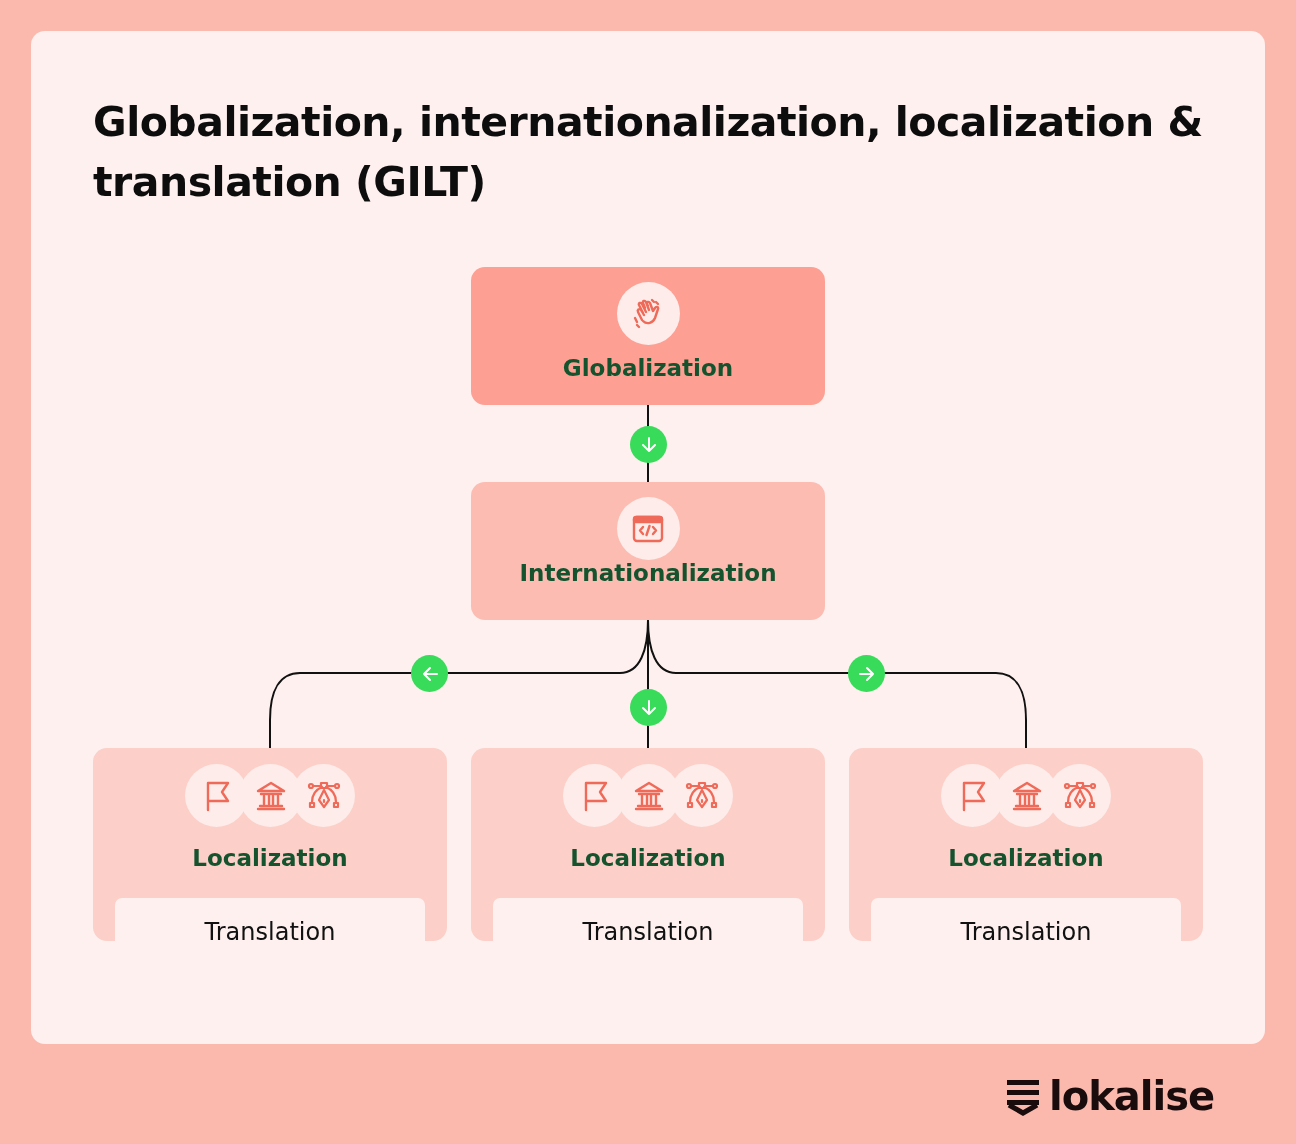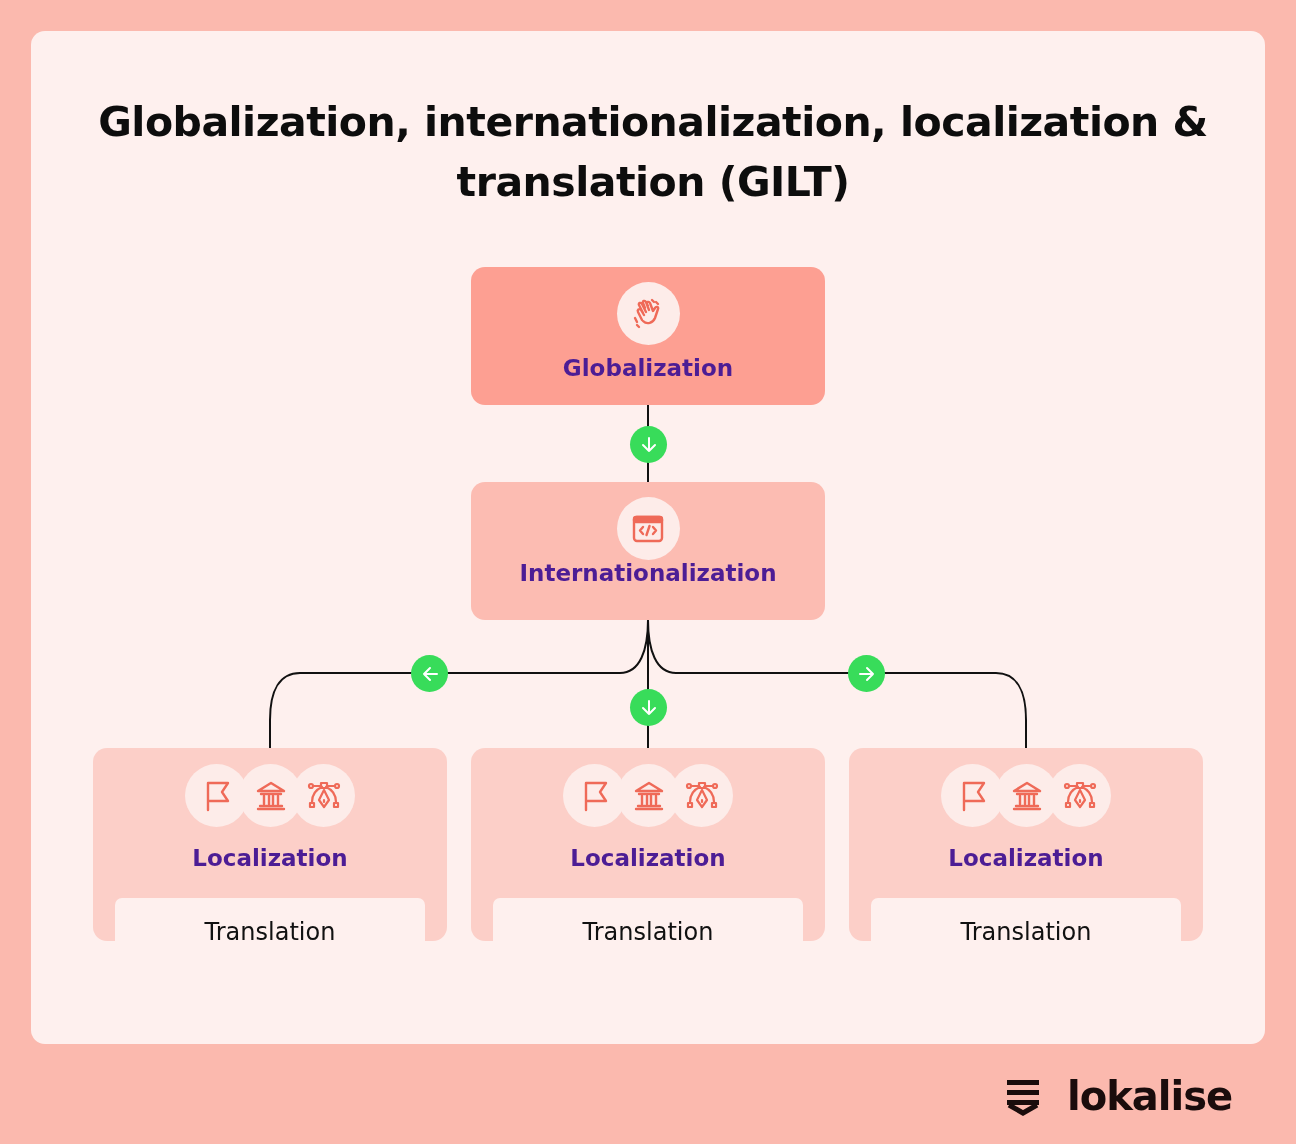--- a/index.html
+++ b/index.html
@@ -1,30 +1,30 @@
 <!DOCTYPE html>
 <html><head>
 <meta charset="utf-8">
 <style>
   html,body{margin:0;padding:0;}
   body{width:1296px;height:1144px;background:#fbb9ae;font-family:"Liberation Sans",sans-serif;position:relative;overflow:hidden;}
   .card{position:absolute;left:31px;top:31px;width:1234px;height:1013px;background:#fef0ee;border-radius:14px;}
-  .title{position:absolute;left:93px;top:92px;width:1120px;font-family:"DejaVu Sans",sans-serif;font-weight:bold;font-size:41px;line-height:60px;color:#0d0d0d;letter-spacing:-0.5px;text-align:center;}
+  .title{position:absolute;left:93px;top:92px;width:1120px;font-family:"DejaVu Sans",sans-serif;font-weight:bold;font-size:41px;line-height:60px;color:#0d0d0d;letter-spacing:-0.5px;}
   .node{position:absolute;border-radius:14px;display:flex;flex-direction:column;align-items:center;}
-  .node .label{font-family:"DejaVu Sans",sans-serif;font-weight:bold;font-size:23px;color:#4c1d95;}
+  .node .label{font-family:"DejaVu Sans",sans-serif;font-weight:bold;font-size:23px;color:#14532d;}
   .icircle{width:63px;height:63px;border-radius:50%;background:#fdece9;display:flex;align-items:center;justify-content:center;}
   .glob{left:471px;top:267px;width:354px;height:138px;background:#fd9f92;}
   .intl{left:471px;top:482px;width:354px;height:138px;background:#fcbcb2;}
   .loc{top:748px;width:354px;height:193px;background:#fccfc8;}
   .icons3{position:relative;height:63px;width:170px;margin-top:16px;}
   .icons3 .icircle{position:absolute;top:0;}
   .trans{position:absolute;left:22px;top:150px;width:310px;height:68px;background:#fef0ee;border-radius:7px;display:flex;align-items:center;justify-content:center;font-family:"DejaVu Sans",sans-serif;font-size:24px;color:#111;}
   svg.lines{position:absolute;left:0;top:0;}
   .arrow{position:absolute;width:37px;height:37px;border-radius:50%;background:#38dc5a;display:flex;align-items:center;justify-content:center;}
-  .logo{position:absolute;left:1005px;top:1073px;display:flex;align-items:center;gap:26px;}
+  .logo{position:absolute;left:1005px;top:1073px;display:flex;align-items:center;gap:8px;}
   .logo .word{font-family:"DejaVu Sans",sans-serif;font-weight:bold;font-size:40px;color:#1a0c0c;letter-spacing:-1px;}
 </style>
 </head>
 <body>
 
 <div class="card"></div>
 
 <div class="title">Globalization, internationalization, localization &amp; translation (GILT)</div>
 
 <svg class="lines" width="1296" height="1144">

